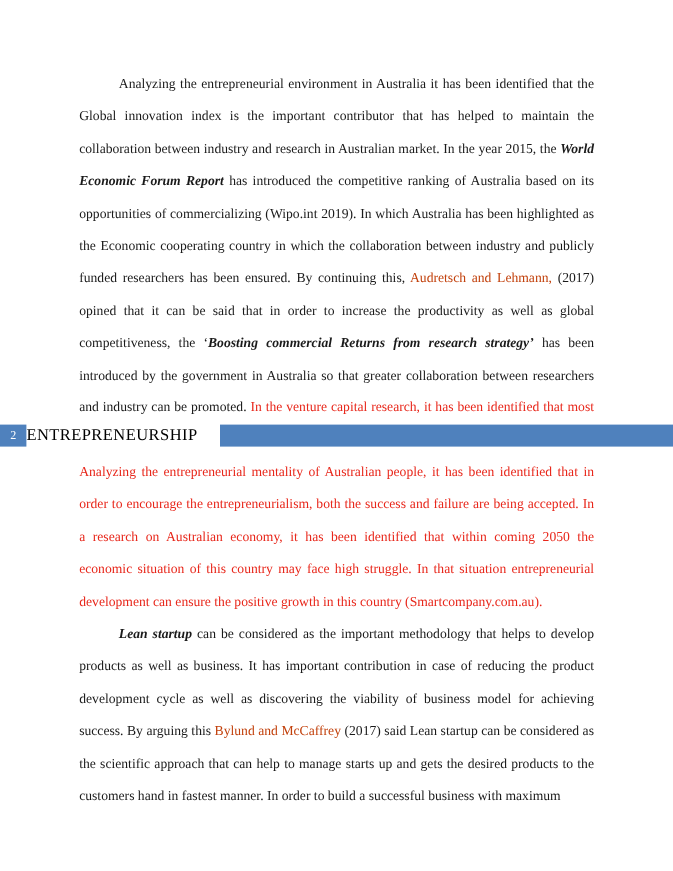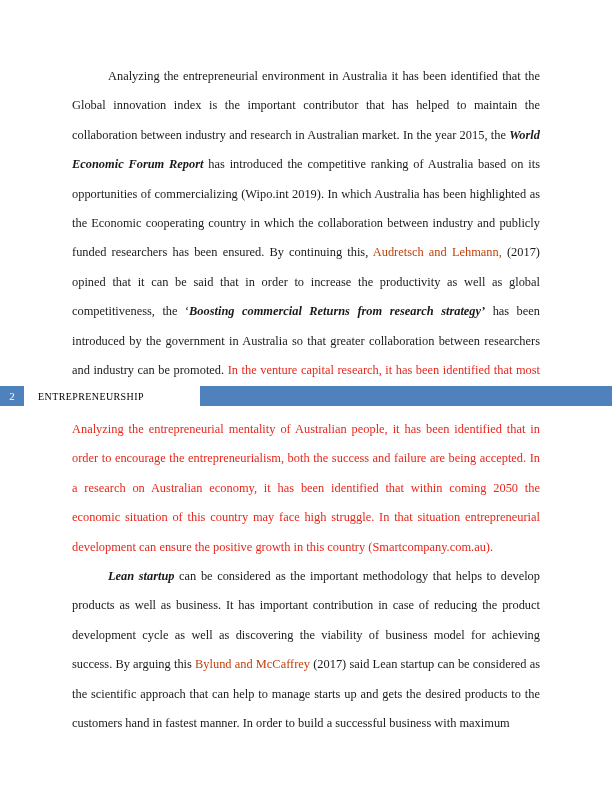--- a/index.html
+++ b/index.html
@@ -71,24 +71,23 @@
     background: #4f81bd;
     color: #ffffff;
     font-size: 11px;
     font-family: "Liberation Serif", serif;
     display: flex;
     align-items: center;
     justify-content: center;
   }
   .header-title {
     color: #000000;
-    font-size: 10px;
+    font-size: 15px;
     font-family: "Liberation Serif", serif;
     letter-spacing: 0.4px;
-    padding-left: 14px;
   }
   .band-white {
     position: absolute;
     left: 24px;
     top: 386px;
     width: 588px;
     height: 20px;
     background: #ffffff;
   }
   .band-blue-right {

